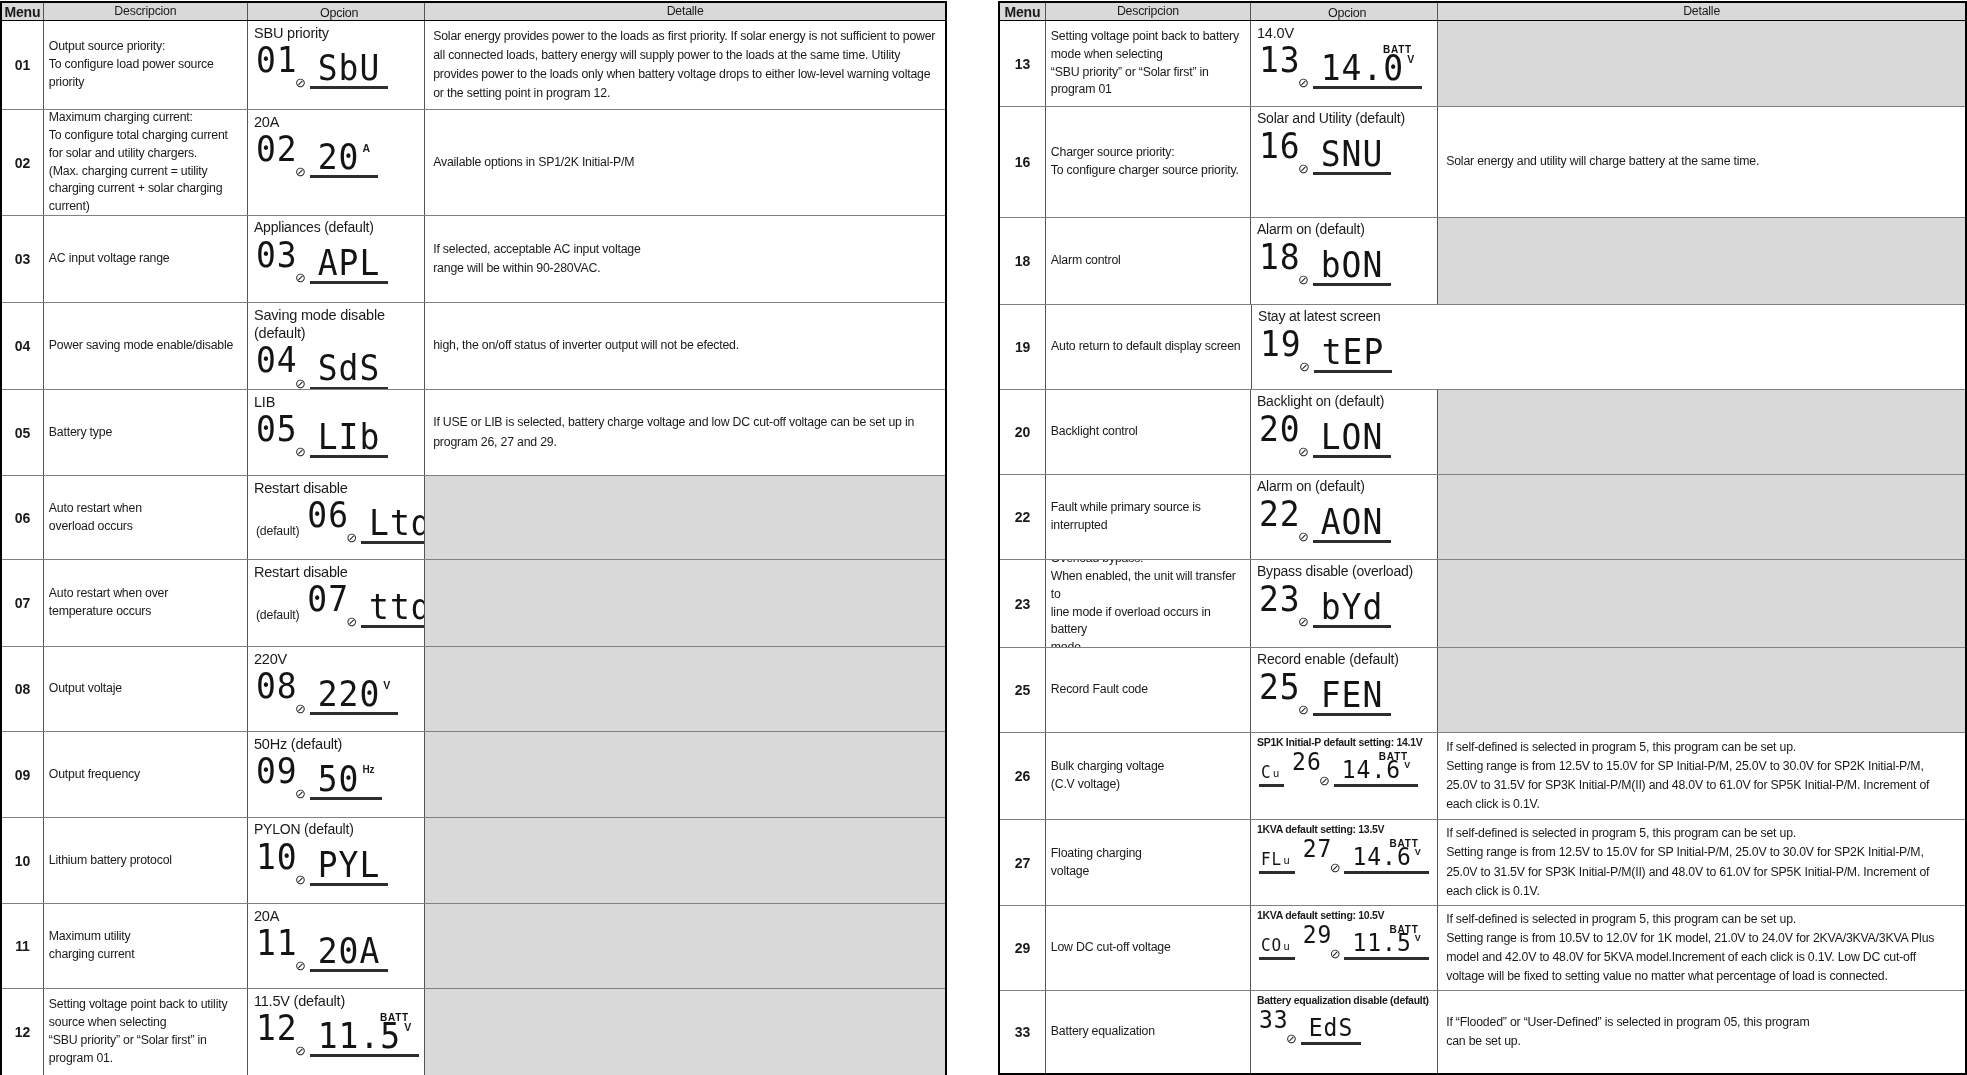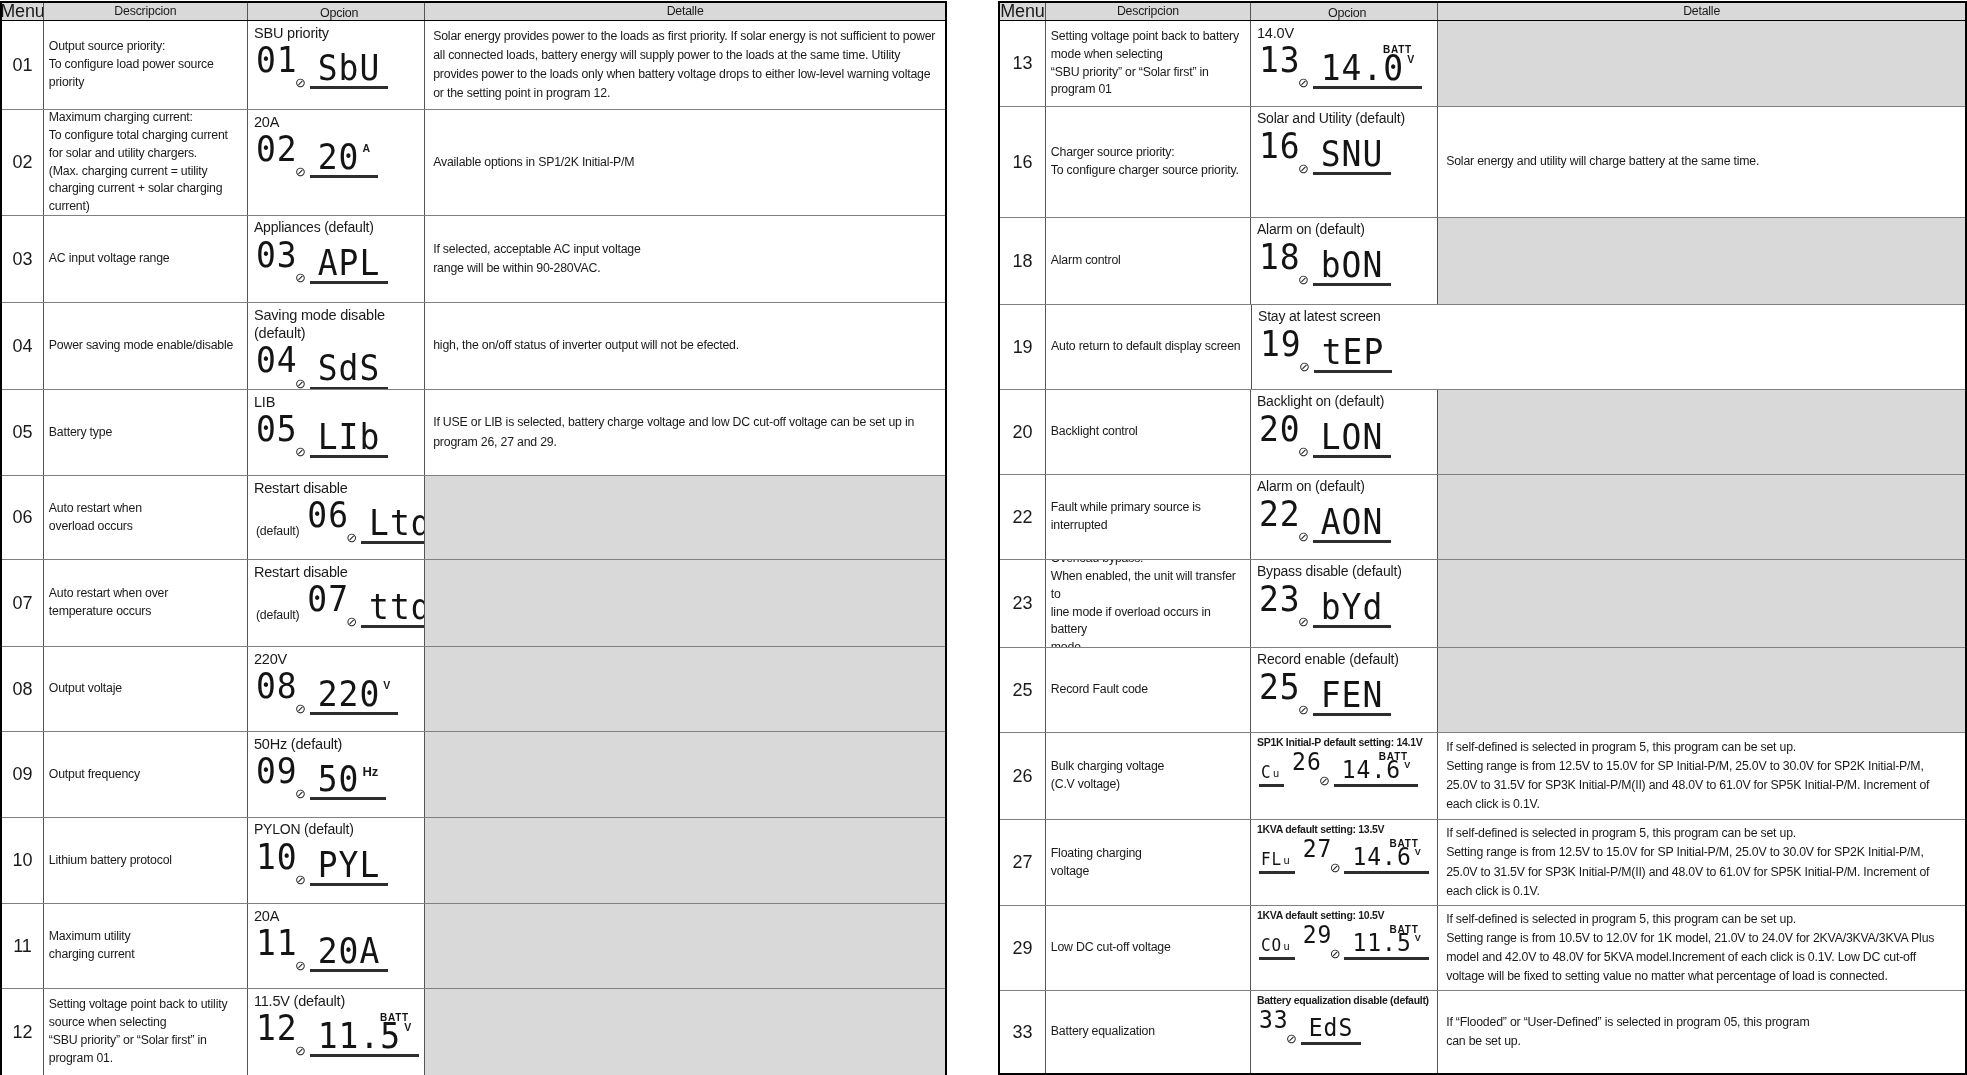--- a/index.html
+++ b/index.html
@@ -20,21 +20,21 @@
 
   .cell { border-right:1px solid #555; overflow:hidden; }
   .cell:last-child { border-right:none; }
 
   
   .left  .c-menu { width:42px;  } .left  .c-desc { width:205px; }
   .left  .c-opt  { width:178px; } .left  .c-det  { width:522px; }
   .right .c-menu { width:46px;  } .right .c-desc { width:206px; }
   .right .c-opt  { width:188px; } .right .c-det  { width:529px; }
 
-  .c-menu { display:flex; align-items:center; justify-content:center; font-size:18px; }
+  .c-menu { display:flex; align-items:center; justify-content:center; font-size:14px;font-weight:bold; }
   .c-desc { display:flex; align-items:center; padding:3px 5px; font-size:12.3px;
             line-height:1.45; white-space:pre-line; }
   .c-det  { display:flex; align-items:center; padding:3px 8px; font-size:12.3px;
             line-height:1.55; white-space:pre-line; }
   .c-det.shaded { background:#d9d9d9; }
 
   .c-opt { padding:3px 0 2px 6px; display:flex; flex-direction:column; justify-content:flex-start; }
   .opt-label { white-space:pre-line; line-height:1.25; }
   .lbl-md { font-size:14.5px; }
   .lbl-lg { font-size:14px; }
@@ -50,21 +50,21 @@
   .lcd-digits { font-size:33px; }
   .lcd-value  { font-size:33px; }
   .lcd-sm .lcd-digits, .lcd-sm .lcd-value { font-size:23px; }
   .ban-icon { font-size:13px; line-height:1; color:#222; margin-top:1px; align-self:flex-end; margin-right:-8px; }
   .lcd-main { position:relative; display:flex; align-items:flex-start;
     border-bottom:3px solid #2e2e2e; padding:1px 8px 3px 8px; margin-left:4px; min-width:58px; }
   .batt { position:absolute; top:-8px; right:10px; font-size:10px; font-weight:bold;
     letter-spacing:0.8px; color:#111; }
   .lcd-unit { font-size:10.5px; font-weight:bold; margin-left:3px; margin-bottom:16px; }
   .lcd-sm .lcd-unit { margin-bottom:9px; font-size:9px; }
-  .lcd-unit.sub { margin-bottom:7px; font-size:13px; }
+  .lcd-unit.sub { margin-bottom:7px; font-size:10px; }
   .lcd-pre { border-bottom:3px solid #2e2e2e; padding:0 5px 4px 2px; display:flex; align-items:flex-end; }
   .lcd-pre sup { font-size:11px; font-family:"DejaVu Sans Mono",monospace; margin-left:1px; }
 </style>
 </head>
 <body>
 
 <div class="prog-table left">
   <div class="hdr-row">
     <div class="hdr-cell c-menu">Menu</div>
     <div class="hdr-cell c-desc">Descripcion</div>
@@ -464,21 +464,21 @@
     </div>
     <div class="cell c-det shaded"></div>
   </div>
       <div class="t-row" style="height: 88px;">
     <div class="cell c-menu">23</div>
     <div class="cell c-desc">Overload bypass:
 When enabled, the unit will transfer to
 line mode if overload occurs in battery
 mode</div>
     <div class="cell c-opt">
-      <div class="opt-label lbl-lg">Bypass disable (default)</div>
+      <div class="opt-label lbl-lg">Bypass disable (overload)</div>
       <div class="lcd">
 
         <span class="lcd-prog">
           <span class="lcd-digits">23</span>
           <span class="ban-icon">⊘</span>
         </span>
         <span class="lcd-main">
 
           <span class="lcd-value">bYd</span>
 

